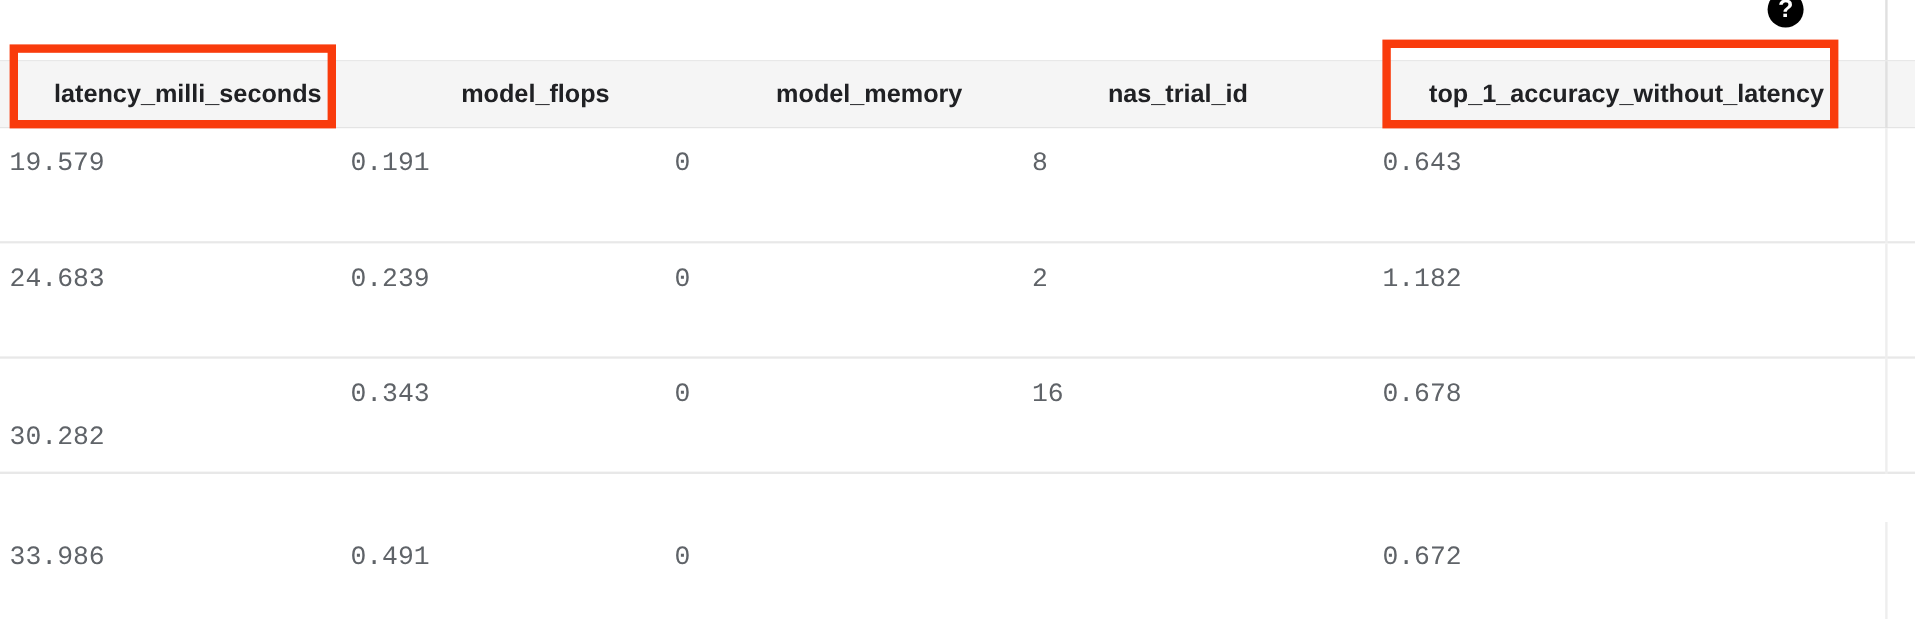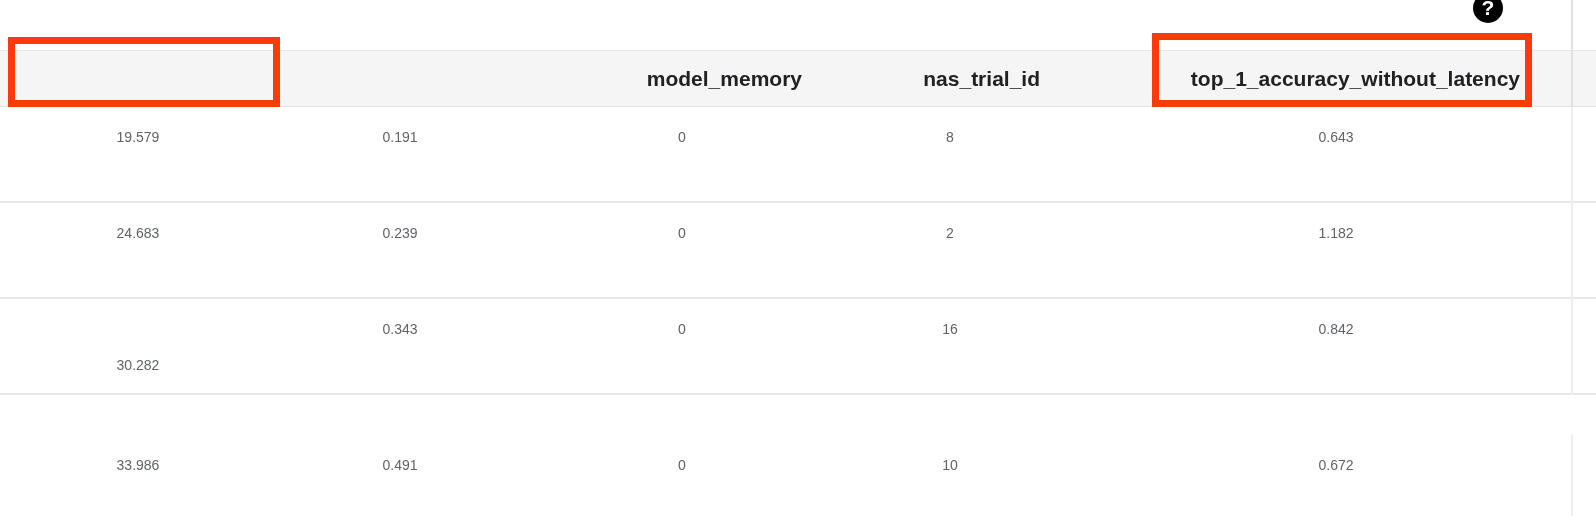--- a/index.html
+++ b/index.html
@@ -114,27 +114,28 @@
     background: #ffffff;
     border-bottom: 2px solid #e8e8e8;
     box-sizing: border-box;
   }
 
   .cell {
     position: absolute;
     top: 0;
     height: 60px;
     line-height: 60px;
-    font-size: 14px;
+    font-size: 22px;
     color: #5f6368;
-    text-align: center;
+    text-align: left;
     padding-right: 12px;
     box-sizing: border-box;
     white-space: nowrap;
     overflow: hidden;
+    font-family: Liberation Mono, monospace;
   }
 
   .row-rule {
     position: absolute;
     top: 0;
     width: 2px;
     height: 96px;
     background: #eeeeee;
   }
 
@@ -152,20 +153,22 @@
 
 <div id="app">
 
   <div class="top-strip">
     <div class="right-rule-top"></div>
     <div class="help-icon">?</div>
   </div>
 
   <div class="table">
     <div class="thead-row" id="thead">
+        <div class="th" style="left: 8px; width: 272px;">latency_milli_seconds</div>
+        <div class="th" style="left: 292px; width: 228px;">model_flops</div>
         <div class="th" style="left: 562px; width: 252px;">model_memory</div>
         <div class="th" style="left: 860px; width: 192px;">nas_trial_id</div>
         <div class="th" style="left: 1152px; width: 380px;">top_1_accuracy_without_latency</div>
         <div class="th-divider" style="left: 1571px;"></div>
       </div>
     <div id="rows-container">
         <div class="row" style="top: 57px;">
           <div class="cell" style="left: 8px; width: 272px;">19.579</div>
           <div class="cell" style="left: 292px; width: 228px;">0.191</div>
           <div class="cell" style="left: 562px; width: 252px;">0</div>
@@ -179,28 +182,27 @@
           <div class="cell" style="left: 562px; width: 252px;">0</div>
           <div class="cell" style="left: 860px; width: 192px;">2</div>
           <div class="cell" style="left: 1152px; width: 380px;">1.182</div>
           <div class="row-rule" style="left: 1571px;"></div>
         </div>
         <div class="row" style="top: 249px;">
           <div class="cell" style="left: 8px; width: 272px; margin-top: 36px;">30.282</div>
           <div class="cell" style="left: 292px; width: 228px;">0.343</div>
           <div class="cell" style="left: 562px; width: 252px;">0</div>
           <div class="cell" style="left: 860px; width: 192px;">16</div>
-          <div class="cell" style="left: 1152px; width: 380px;">0.842</div>
+          <div class="cell" style="left: 1152px; width: 380px;">0.678</div>
           <div class="row-rule" style="left: 1571px;"></div>
         </div>
         <div class="row" style="top: 345px; margin-top: 40px;">
           <div class="cell" style="left: 8px; width: 272px;">33.986</div>
           <div class="cell" style="left: 292px; width: 228px;">0.491</div>
           <div class="cell" style="left: 562px; width: 252px;">0</div>
-          <div class="cell" style="left: 860px; width: 192px;">10</div>
           <div class="cell" style="left: 1152px; width: 380px;">0.672</div>
           <div class="row-rule" style="left: 1571px;"></div>
         </div>
       </div>
   </div>
 
   <div id="annotations">
       <div class="highlight-box" style="left: 8px; top: 37px; width: 272px; height: 70px; border-color: rgb(249, 59, 12);"></div>
       <div class="highlight-box" style="left: 1152px; top: 33px; width: 380px; height: 74px; border-color: rgb(249, 59, 12);"></div>
     </div>

